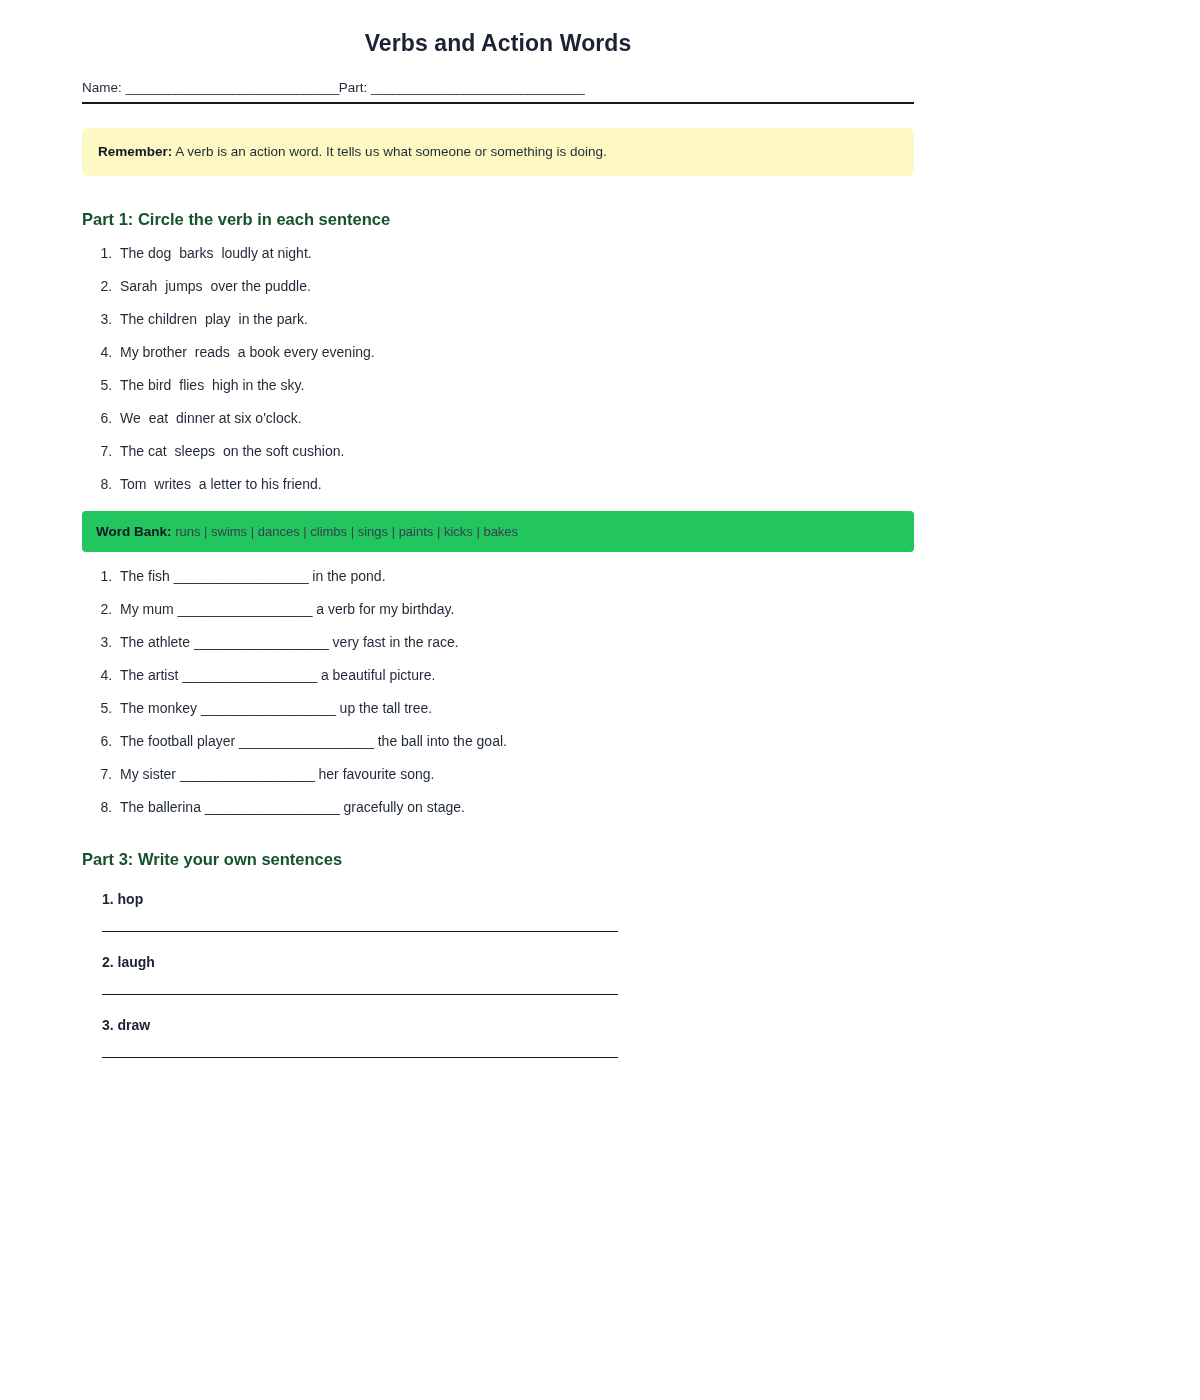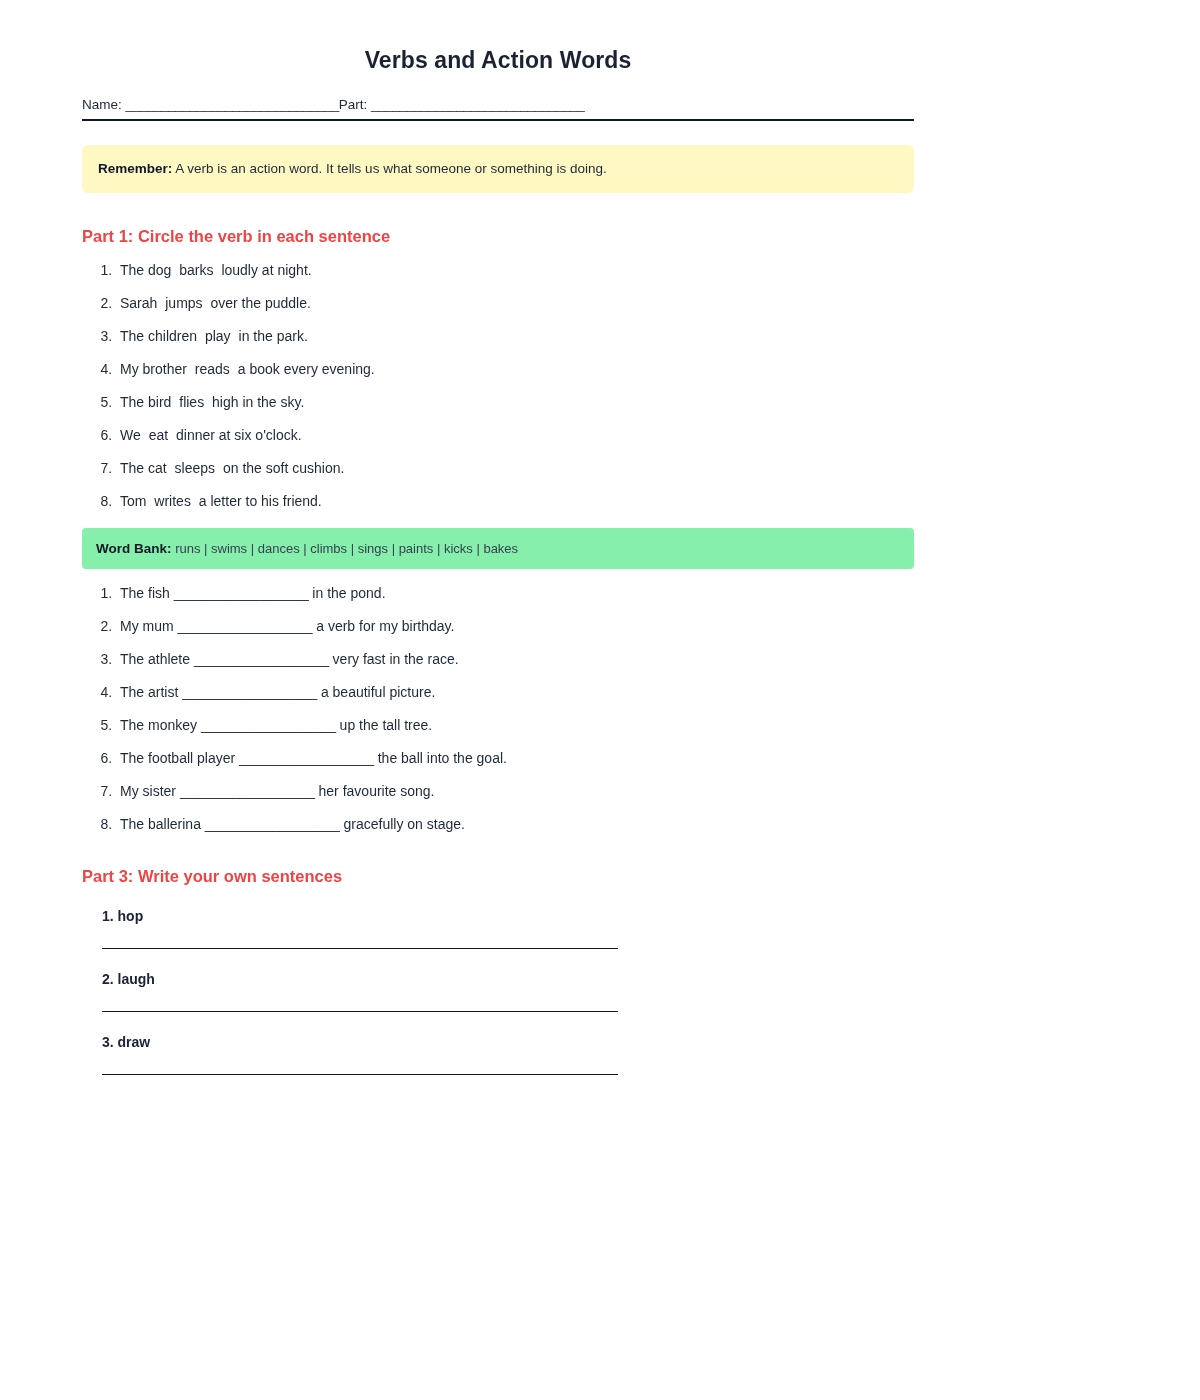--- a/index.html
+++ b/index.html
@@ -12,21 +12,21 @@
     height: 1400px;
     font-family: "Liberation Sans", sans-serif;
     color: #1f2937;
     -webkit-font-smoothing: antialiased;
   }
   .page {
     position: relative;
     width: 996px;
     height: 1400px;
     box-sizing: border-box;
-    padding: 17px;
+    padding: 0;
   }
   .sheet {
     width: 832px;
     margin: 0 auto;
     padding-top: 30px;
   }
 
   
   .worksheet-title {
     font-size: 23px;
@@ -67,21 +67,21 @@
     color: #1f2937;
   }
   .remember-box b {
     color: #111827;
   }
 
   
   .section-heading {
     font-size: 16.5px;
     font-weight: bold;
-    color: #ef4444;
+    color: #14532d;
     margin: 34px 0 0 0;
   }
 
   
   ol.sentences {
     margin: 16px 0 0 0;
     padding-left: 34px;
     list-style-position: outside;
     list-style-type: decimal;
     font-size: 14px;
@@ -99,21 +99,21 @@
     padding: 0 4px;
   }
   .blank {
     letter-spacing: -0.3px;
     white-space: pre;
   }
 
   
   .wordbank {
     margin-top: 17px;
-    background: #86efac;
+    background: #22c55e;
     border-radius: 4px;
     padding: 13px 14px;
     font-size: 13px;
     color: #374151;
   }
   .wordbank b {
     color: #111827;
     font-size: 13.5px;
   }
 

